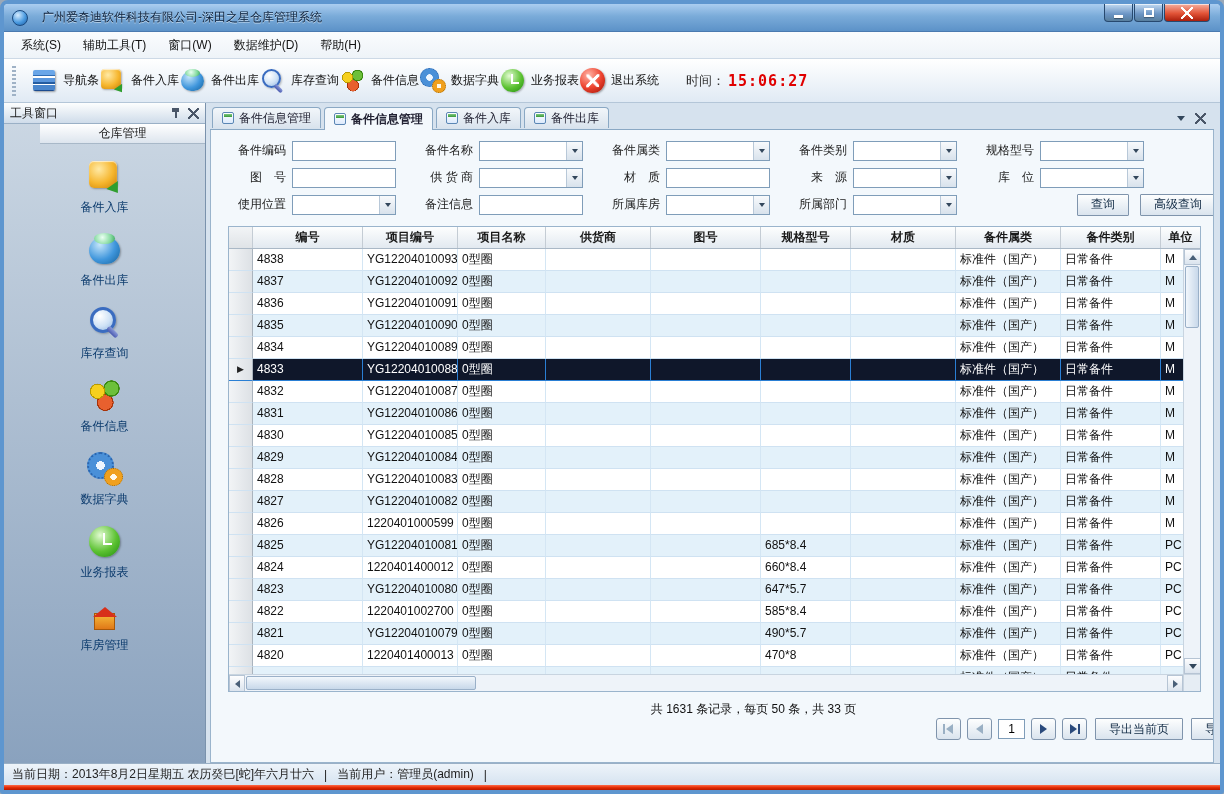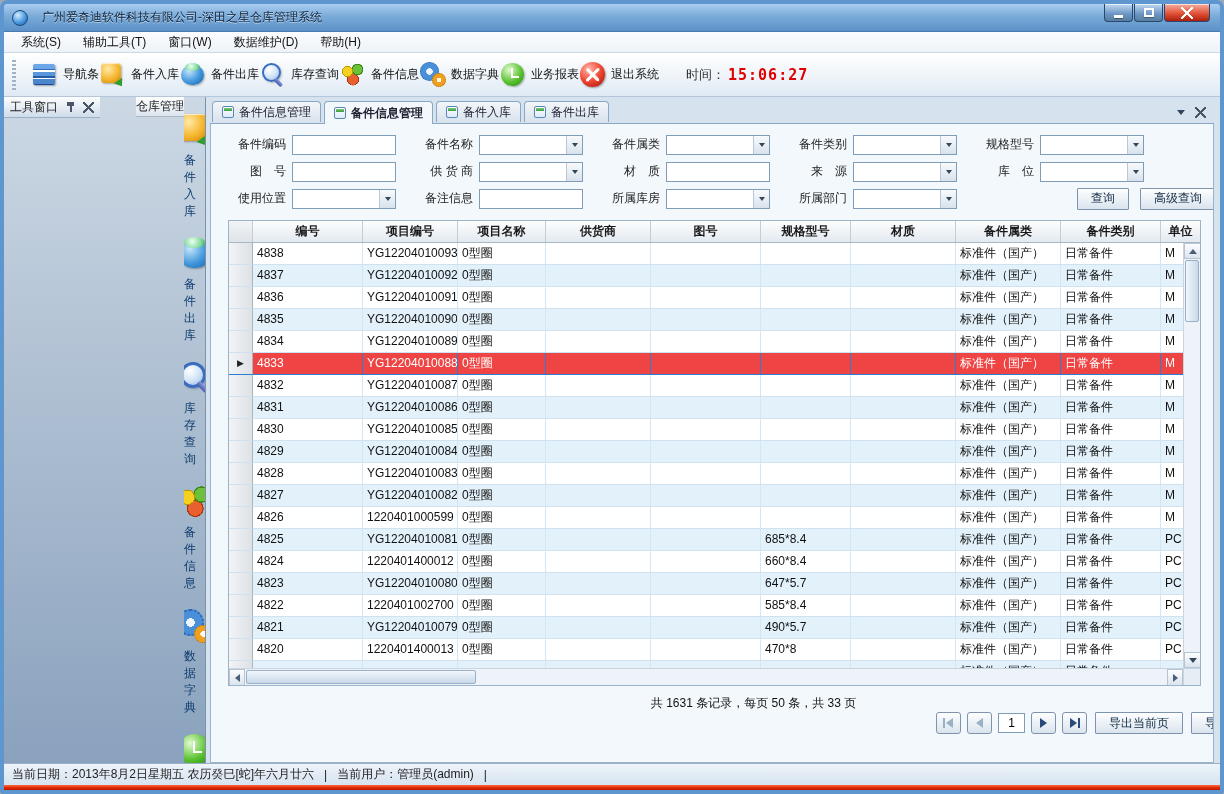--- a/index.html
+++ b/index.html
@@ -17,21 +17,21 @@
         background:linear-gradient(180deg,#c2daf2,#6a94c4 60%,#587f9e);display:flex;align-items:center;justify-content:center;
         box-shadow:inset 0 1px 0 rgba(255,255,255,.6);}
   .wbtn.close{width:46px;background:linear-gradient(180deg,#f6b0a0,#e25438 55%,#aa1e0c);}
   .min-glyph{width:9px;height:3px;background:#fff;margin-top:7px;box-shadow:0 1px 1px rgba(0,0,0,.4);}
   .max-glyph{width:10px;height:9px;border:2px solid #fff;box-shadow:0 1px 1px rgba(0,0,0,.3);}
   .x-glyph{position:relative;width:12px;height:12px;
      background:linear-gradient(45deg,transparent 42%,#fff 44% 56%,transparent 58%),
                 linear-gradient(-45deg,transparent 42%,#fff 44% 56%,transparent 58%);}
 
   
-  .menubar{height:21px;background:linear-gradient(#fafcfe,#eef3f8);border-bottom:1px solid #cdd9e6;display:flex;align-items:center;padding-left:6px;}
+  .menubar{height:27px;background:linear-gradient(#fafcfe,#eef3f8);border-bottom:1px solid #cdd9e6;display:flex;align-items:center;padding-left:6px;}
   .mi{padding:0 11px;line-height:25px;color:#111;}
 
   
   .toolbar{height:44px;background:linear-gradient(#ffffff,#e0eaf4);border-bottom:1px solid #b4c6d8;display:flex;align-items:center;padding:0 8px;gap:15px;}
   .grip{width:4px;height:30px;background:repeating-linear-gradient(180deg,#9fb2c6 0 2px,transparent 2px 4px);margin-right:0;}
   .tbuttons{display:flex;align-items:center;gap:0;}
   .tbtn{display:flex;align-items:center;gap:5px;}
   .tlbl{color:#111;white-space:nowrap;}
   .timebox{display:flex;align-items:center;gap:3px;margin-left:12px;}
   .tlabel{color:#333;font-size:13px;}
@@ -73,21 +73,21 @@
   .exit-red::after{content:"";position:absolute;left:50%;top:50%;width:50%;height:50%;transform:translate(-50%,-50%);
      background:linear-gradient(45deg,transparent 40%,#fff 43% 57%,transparent 60%),
                 linear-gradient(-45deg,transparent 40%,#fff 43% 57%,transparent 60%);}
   .warehouse-home::before{content:"";position:absolute;left:22%;right:22%;bottom:9%;height:40%;
      background:linear-gradient(#f6bc3a,#e07818);border:1px solid #a85808;}
   .warehouse-home::after{content:"";position:absolute;left:50%;bottom:44%;transform:translateX(-50%);width:0;height:0;
      border-left:.34em solid transparent;border-right:.34em solid transparent;border-bottom:.28em solid #d8301a;}
 
   
   .main{flex:1;display:flex;min-height:0;}
-  .sidebar{width:202px;flex:none;display:flex;flex-direction:row;border-right:1px solid #7a92ac;
+  .sidebar{width:202px;flex:none;display:flex;flex-direction:column;border-right:1px solid #7a92ac;
            background:linear-gradient(180deg,#ccd8e4,#aebfd2 45%,#8aa2be);}
   .sb-head{height:21px;background:linear-gradient(#fdfefe,#cfdcea);border-bottom:1px solid #9ab0c6;display:flex;align-items:center;padding:0 6px;gap:7px;}
   .sb-title{flex:1;color:#222;}
   .pin-glyph{position:relative;width:11px;height:13px;}
   .pin-glyph::before{content:"";position:absolute;left:2px;top:1px;width:7px;height:4px;background:#4a5668;}
   .pin-glyph::after{content:"";position:absolute;left:5px;top:5px;width:2px;height:6px;background:#4a5668;}
   .xmark{position:relative;width:11px;height:11px;
      background:linear-gradient(45deg,transparent 42%,#4a5668 45% 55%,transparent 58%),
                 linear-gradient(-45deg,transparent 42%,#4a5668 45% 55%,transparent 58%);}
   .sb-section{height:20px;line-height:19px;text-align:center;background:linear-gradient(#ffffff,#dde5ee);border-bottom:1px solid #a8b8c8;color:#222;margin-left:36px;}
@@ -135,21 +135,21 @@
   .gcell{flex:0 0 auto;overflow:hidden;white-space:nowrap;padding:0 4px;line-height:21px;font-size:12px;}
   .ghead{text-align:center;font-weight:bold;color:#1a1a1a;border-right:1px solid #c4ccd4;}
   .rowhead{width:24px;padding:0;}
   .ghrow .rowhead{background:linear-gradient(#f2f4f6,#dfe3e7);}
   .c0{width:110px}.c1{width:95px}.c2{width:88px}.c3{width:105px}.c4{width:110px}
   .c5{width:90px}.c6{width:105px}.c7{width:105px}.c8{width:100px}.c9{width:40px}
   .gbody{position:absolute;top:22px;left:0;right:0;bottom:17px;overflow:hidden;}
   .grow{display:flex;height:22px;background:#fff;}
   .grow.alt{background:#e3f1fa;}
   .grow .gcell{border-right:1px solid #d4e6f4;border-bottom:1px solid #cfe2f2;color:#111;}
-  .grow.sel .gcell{background:#ef4444;color:#fff;border-right-color:#2a7fd4;border-bottom-color:#2a7fd4;}
+  .grow.sel .gcell{background:#0f172a;color:#fff;border-right-color:#2a7fd4;border-bottom-color:#2a7fd4;}
   .grid .gbody .grow .rowhead{background:linear-gradient(90deg,#f2f4f6,#dde1e5);border-right:1px solid #aab4be;
         display:flex;align-items:center;justify-content:center;color:#222;}
   .rowmark{font-size:9px;color:#222;line-height:1;}
 
   
   .vscroll{position:absolute;top:22px;right:0;bottom:17px;width:17px;background:#eef3f9;border-left:1px solid #c8d4e0;display:flex;flex-direction:column;}
   .hscroll{position:absolute;left:0;right:17px;bottom:0;height:17px;background:#eef3f9;border-top:1px solid #c8d4e0;display:flex;}
   .sarrow{flex:none;width:17px;height:16px;background:linear-gradient(#fdfdfe,#dbe4ee);border:1px solid #b6c4d4;
           display:flex;align-items:center;justify-content:center;color:#4a6078;}
   .hscroll .sarrow{width:16px;height:17px;}

